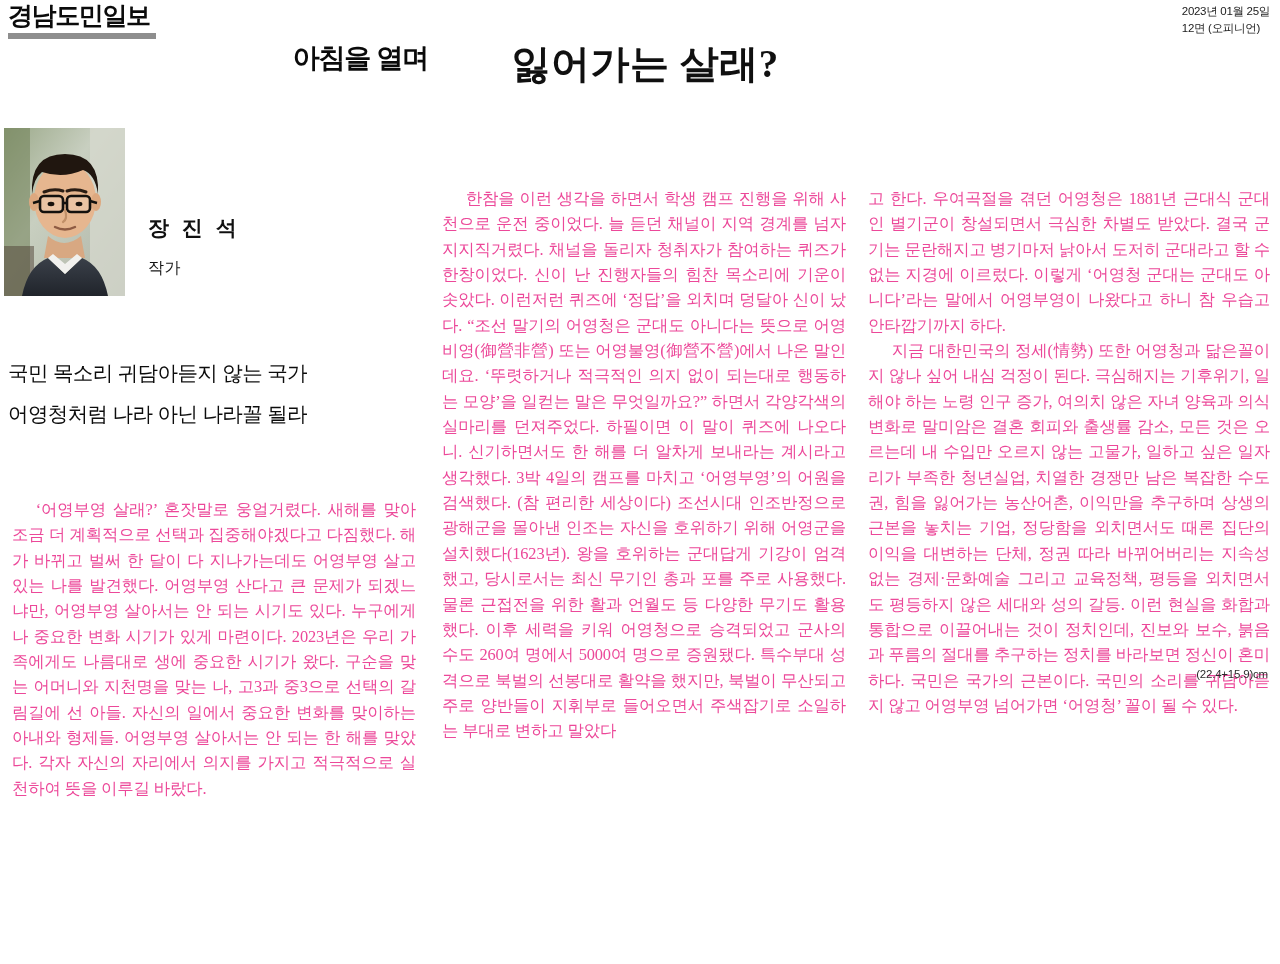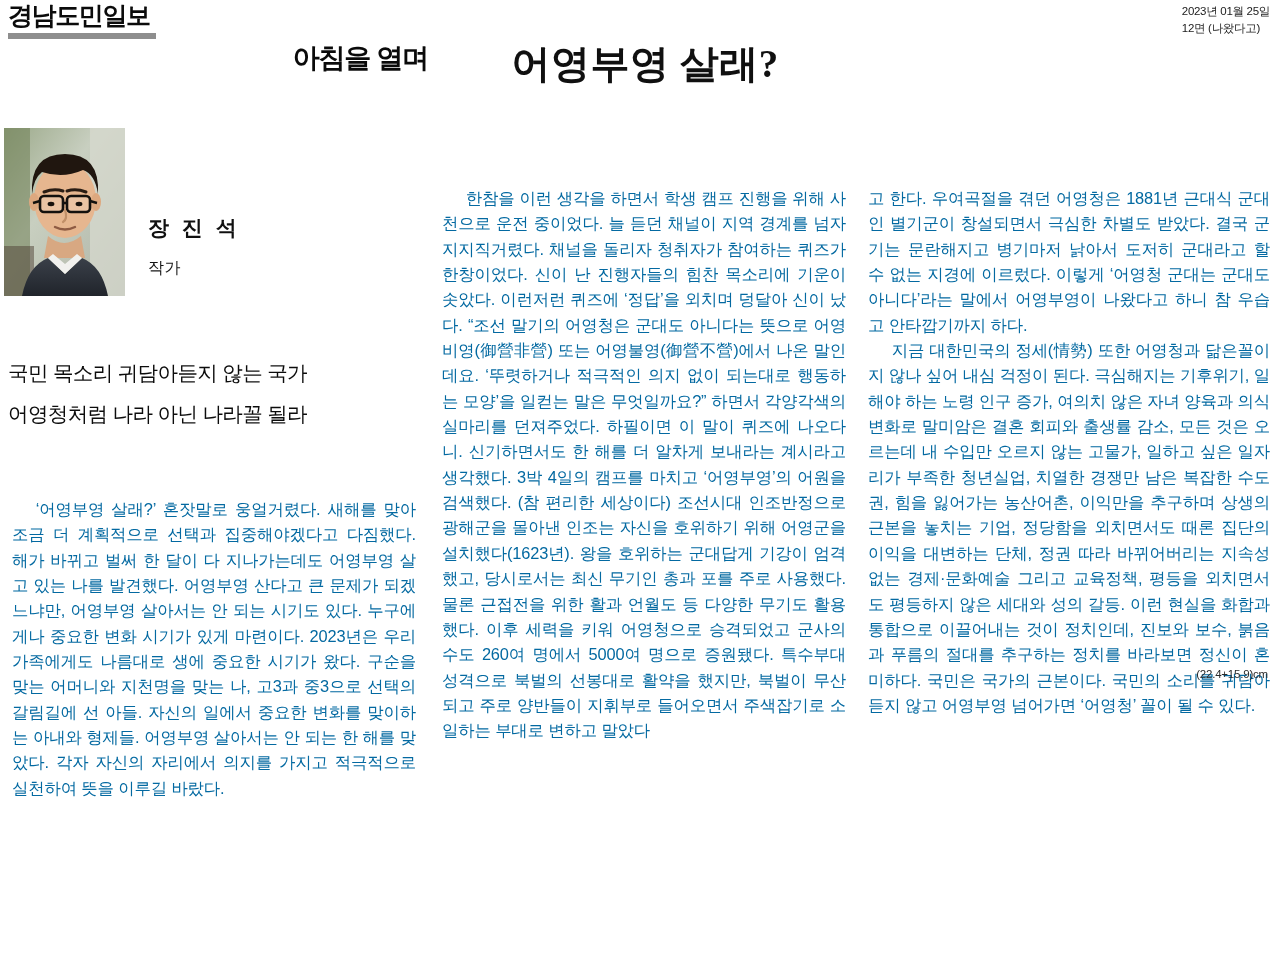--- a/index.html
+++ b/index.html
@@ -141,24 +141,24 @@
     color: #0c0c0c;
     white-space: nowrap;
   }
   .subhead div { white-space: nowrap; }
 
   
   .col {
     position: absolute;
     top: 0;
     width: 400px;
-    font-family: Liberation Sans, sans-serif;
+    font-family: Liberation Serif, serif;
     font-size: 16.4px;
     line-height: 1.545;
-    color: #0369a1;
+    color: #ec4899;
     text-align: justify;
     text-justify: inter-character;
     letter-spacing: -0.15px;
     word-break: break-all;
   }
   .col p {
     margin: 0;
     text-indent: 1.45em;
   }
   .col-1 {
@@ -195,24 +195,24 @@
 <div class="page">
 
   <div class="masthead">
     <div class="paper-name">경남도민일보</div>
     <div class="masthead-rule"></div>
     <div class="section-name">아침을 열며</div>
   </div>
 
   <div class="dateblock">
     <div>2023년 01월 25일</div>
-    <div>12면 (나왔다고)</div>
-  </div>
-
-  <div class="headline">어영부영 살래?</div>
+    <div>12면 (오피니언)</div>
+  </div>
+
+  <div class="headline">잃어가는 살래?</div>
 
   <div class="author-block">
     <div class="author-photo">
       <svg width="121" height="168" viewBox="0 0 121 168" xmlns="http://www.w3.org/2000/svg">
         <defs>
           <linearGradient id="bgG" x1="0" y1="0" x2="1" y2="1">
             <stop offset="0%" stop-color="#9aa888"></stop>
             <stop offset="40%" stop-color="#c8cfc0"></stop>
             <stop offset="100%" stop-color="#aeb3a6"></stop>
           </linearGradient>

